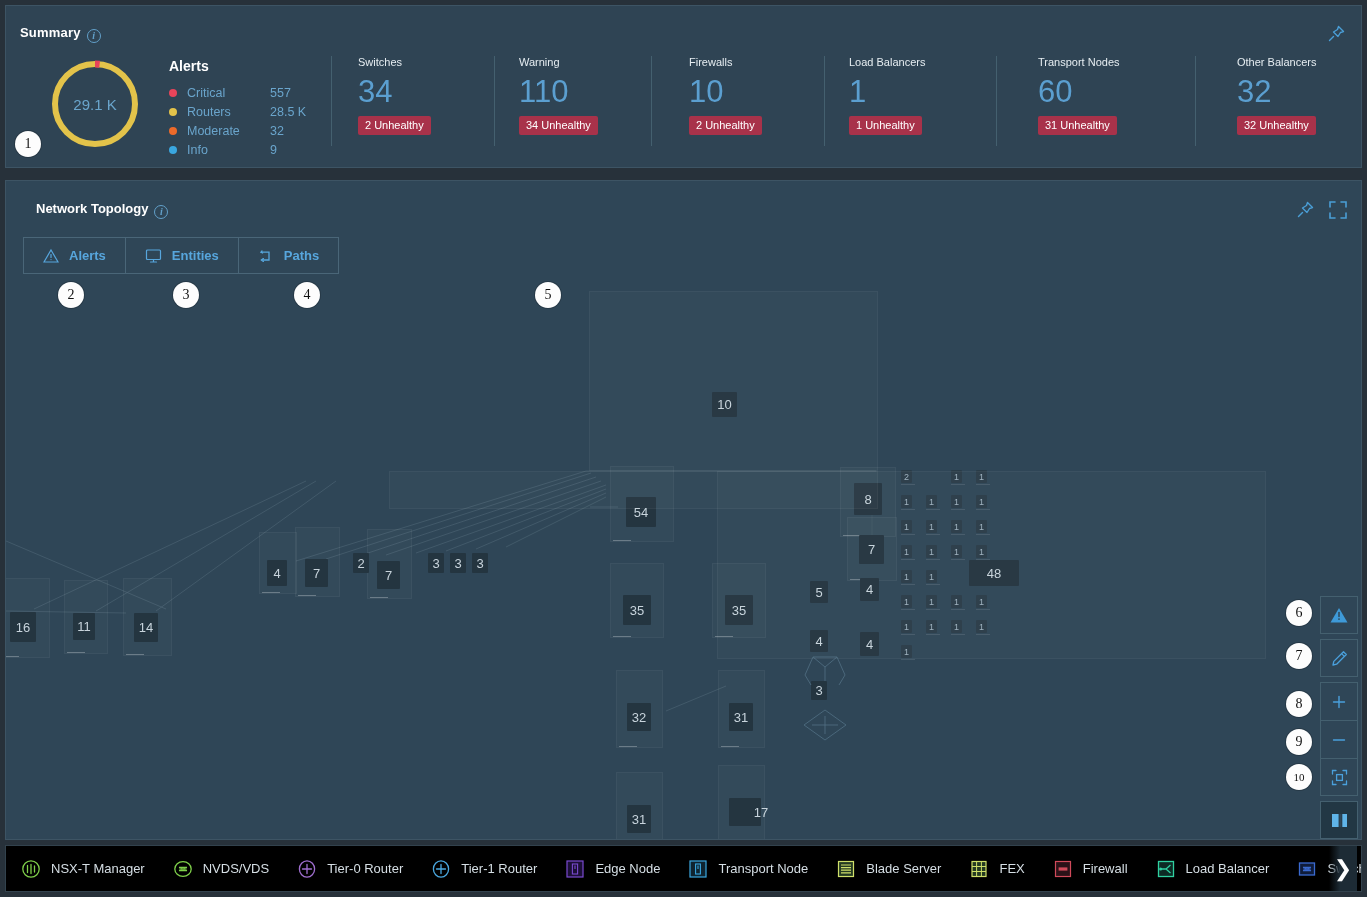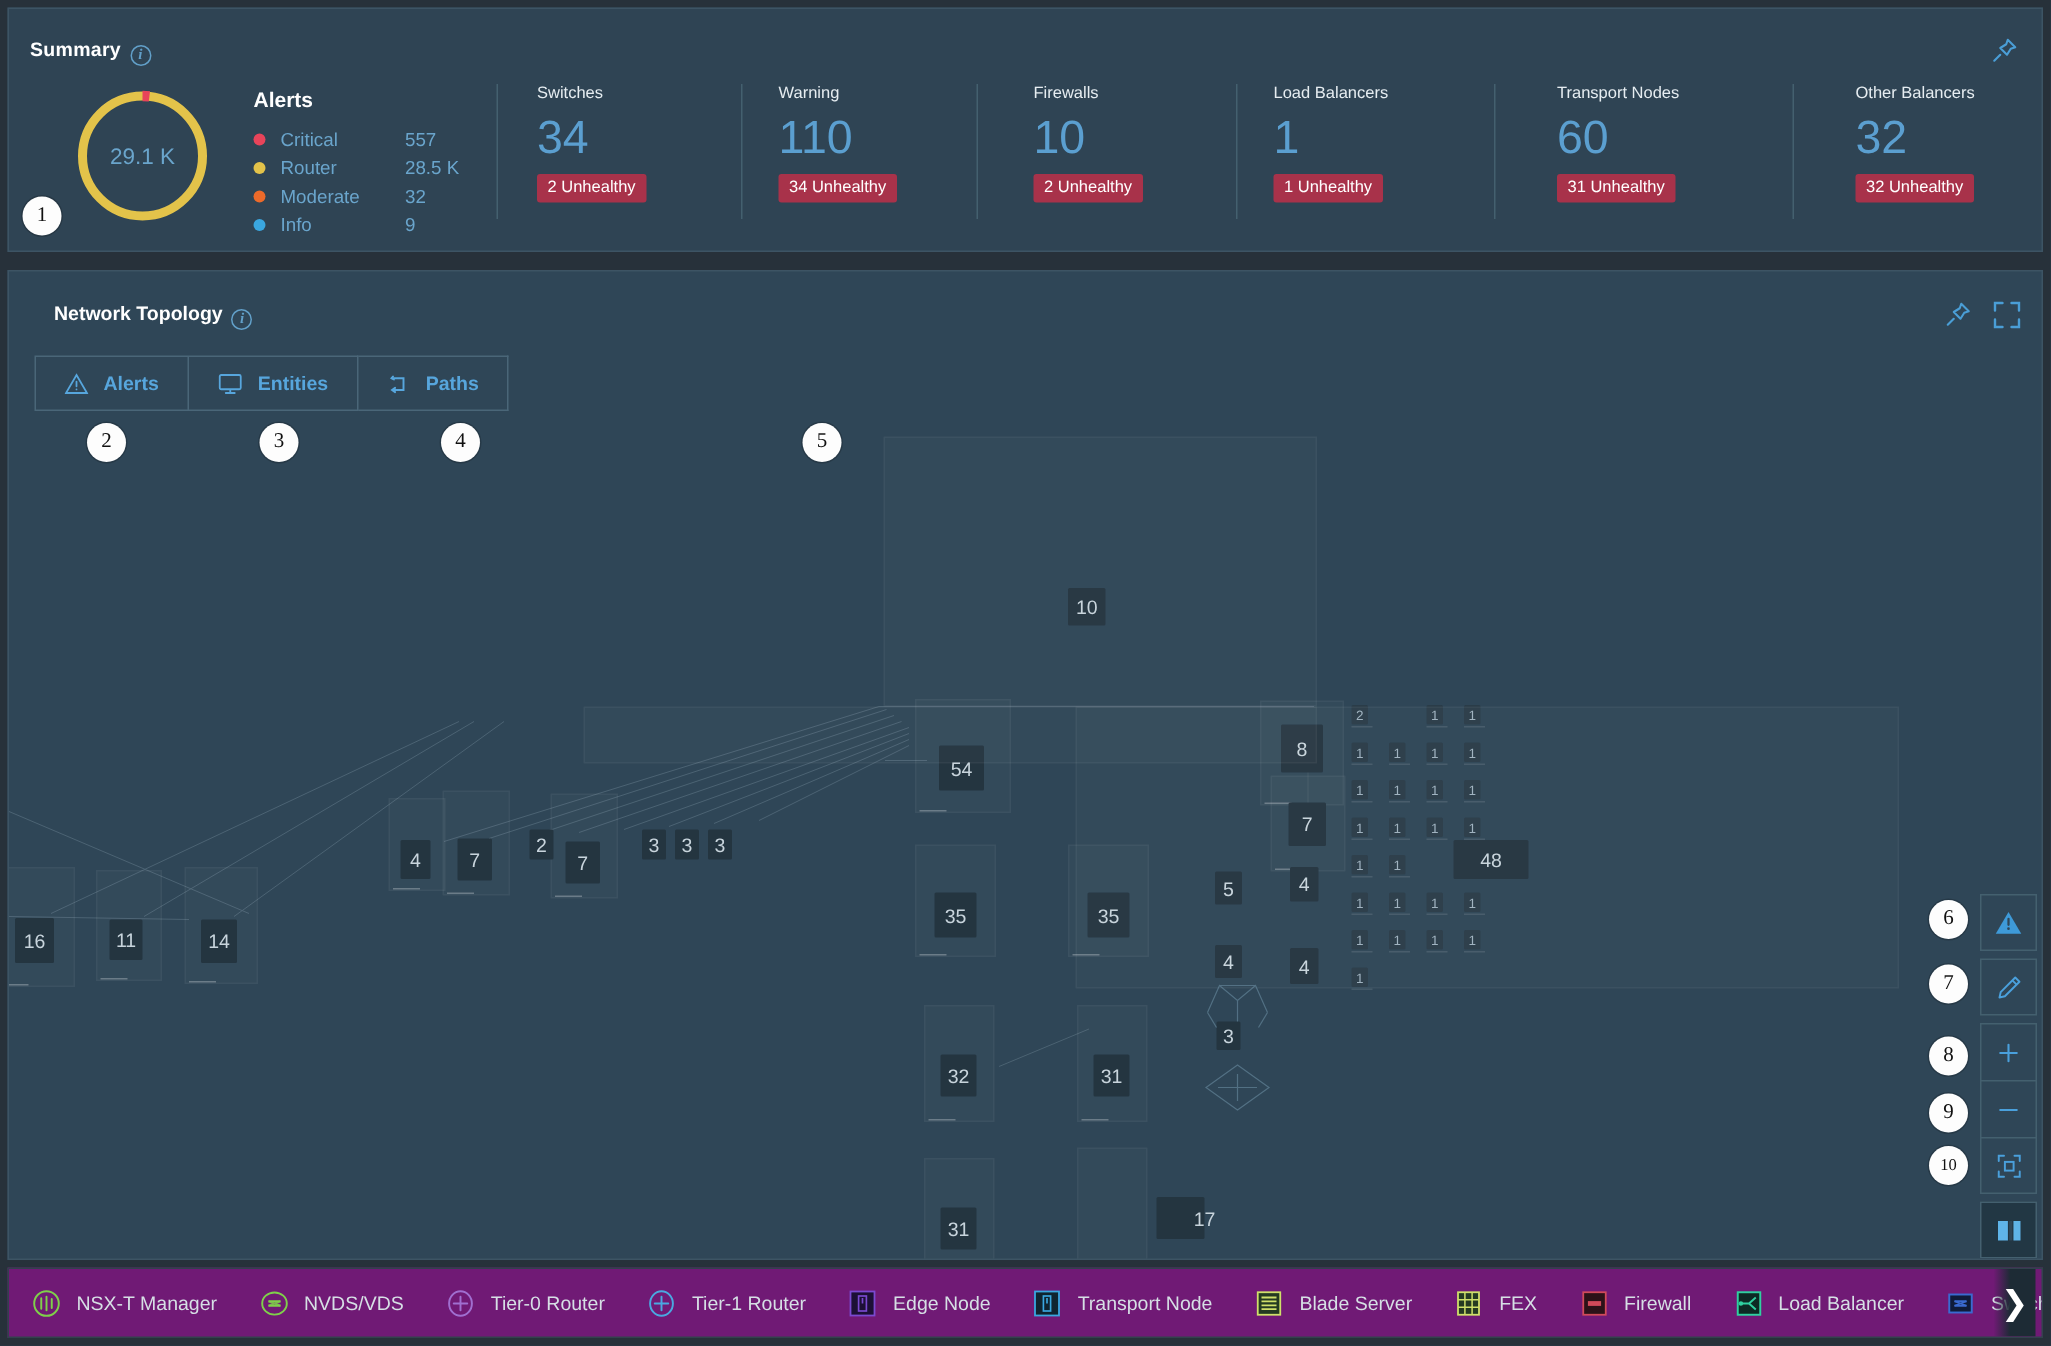--- a/index.html
+++ b/index.html
@@ -110,21 +110,21 @@
     background: #fdfdfd; color: #111; font-size: 14px;
     display: flex; align-items: center; justify-content: center;
     box-shadow: 0 0 0 1px rgba(0,0,0,.18);
     font-family: "Liberation Serif", serif;
     z-index: 40;
   }
 
   
   .legend {
     position: absolute; left: 5px; top: 845px; width: 1357px; height: 47px;
-    background: #701a75; border: 1px solid #32424d;
+    background: #000000; border: 1px solid #32424d;
     display: flex; align-items: center; padding-left: 14px; overflow: hidden;
   }
   .litem { display: flex; align-items: center; gap: 9px; margin-right: 27px; white-space: nowrap; flex: 0 0 auto; }
   .ltext { color: #d6dfe5; font-size: 13px; }
   .lico { width: 22px; height: 22px; display: flex; align-items: center; justify-content: center; flex: 0 0 auto; }
   .lico svg { display: block; }
   .legend-next {
     position: absolute; right: 4px; top: 0; height: 45px; width: 28px;
     display: flex; align-items: center; justify-content: center;
     color: #fff; font-size: 22px; cursor: pointer;
@@ -159,21 +159,21 @@
     <div class="alerts-block">
       <div class="alerts-head">Alerts</div>
       <div id="alert-rows">
           <div class="alert-row">
             <span class="alert-dot" style="background:#e8445a"></span>
             <span class="alert-name">Critical</span>
             <span class="alert-val">557</span>
           </div>
           <div class="alert-row">
             <span class="alert-dot" style="background:#e3c34a"></span>
-            <span class="alert-name">Router</span>
+            <span class="alert-name">Routers</span>
             <span class="alert-val">28.5 K</span>
           </div>
           <div class="alert-row">
             <span class="alert-dot" style="background:#ec6a2a"></span>
             <span class="alert-name">Moderate</span>
             <span class="alert-val">32</span>
           </div>
           <div class="alert-row">
             <span class="alert-dot" style="background:#3aa7e0"></span>
             <span class="alert-name">Info</span>
@@ -274,21 +274,21 @@
           <div class="nbadge" style="left: 719px; top: 414px; width: 28px; height: 30px;">35</div>
           <div class="nbadge" style="left: 804px; top: 400px; width: 18px; height: 22px;">5</div>
           <div class="nbadge" style="left: 854px; top: 397px; width: 19px; height: 23px;">4</div>
           <div class="nbadge" style="left: 804px; top: 449px; width: 18px; height: 22px;">4</div>
           <div class="nbadge" style="left: 854px; top: 451px; width: 19px; height: 24px;">4</div>
           <div class="nbadge" style="left: 963px; top: 379px; width: 50px; height: 26px;">48</div>
           <div class="nbadge" style="left: 805px; top: 500px; width: 16px; height: 19px;">3</div>
           <div class="nbadge" style="left: 621px; top: 522px; width: 24px; height: 28px;">32</div>
           <div class="nbadge" style="left: 723px; top: 522px; width: 24px; height: 28px;">31</div>
           <div class="nbadge" style="left: 621px; top: 624px; width: 24px; height: 28px;">31</div>
-          <div class="nbadge" style="left: 765px; top: 617px; width: 24px; height: 28px; padding-left: 32px;">17</div>
+          <div class="nbadge" style="left: 723px; top: 617px; width: 24px; height: 28px; padding-left: 32px;">17</div>
         </div>
       <div id="micro-holder">
           <div class="nbadge sm" style="left: 895px; top: 289px; width: 11px; height: 13px;">2</div>
           <div class="nstub" style="left: 895px; top: 303px; width: 14px; opacity: 0.4;"></div>
           <div class="nbadge sm" style="left: 945px; top: 289px; width: 11px; height: 13px;">1</div>
           <div class="nstub" style="left: 945px; top: 303px; width: 14px; opacity: 0.4;"></div>
           <div class="nbadge sm" style="left: 970px; top: 289px; width: 11px; height: 13px;">1</div>
           <div class="nstub" style="left: 970px; top: 303px; width: 14px; opacity: 0.4;"></div>
           <div class="nbadge sm" style="left: 895px; top: 314px; width: 11px; height: 13px;">1</div>
           <div class="nstub" style="left: 895px; top: 328px; width: 14px; opacity: 0.4;"></div>

